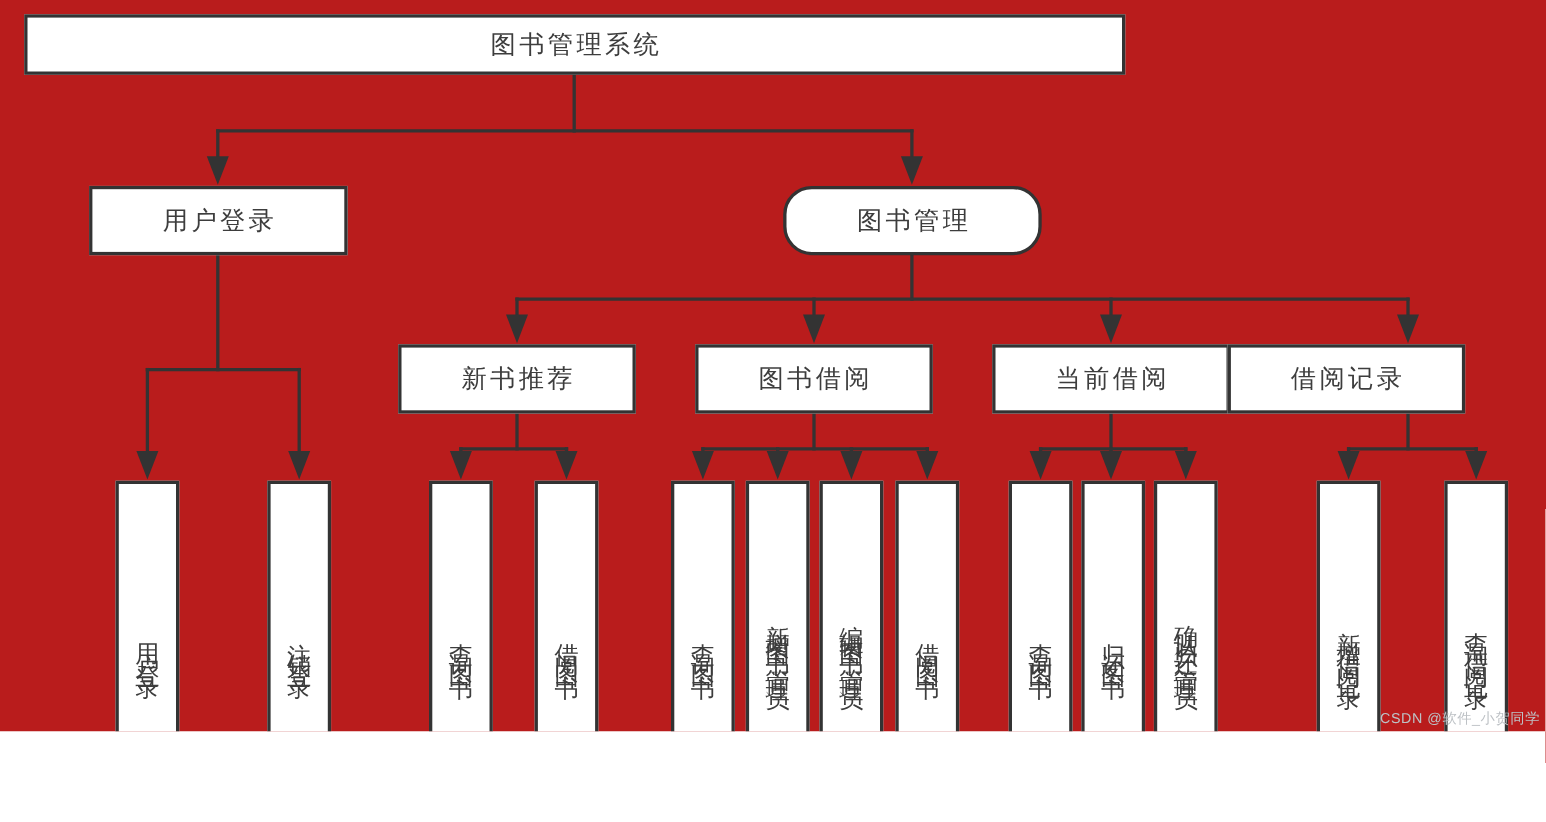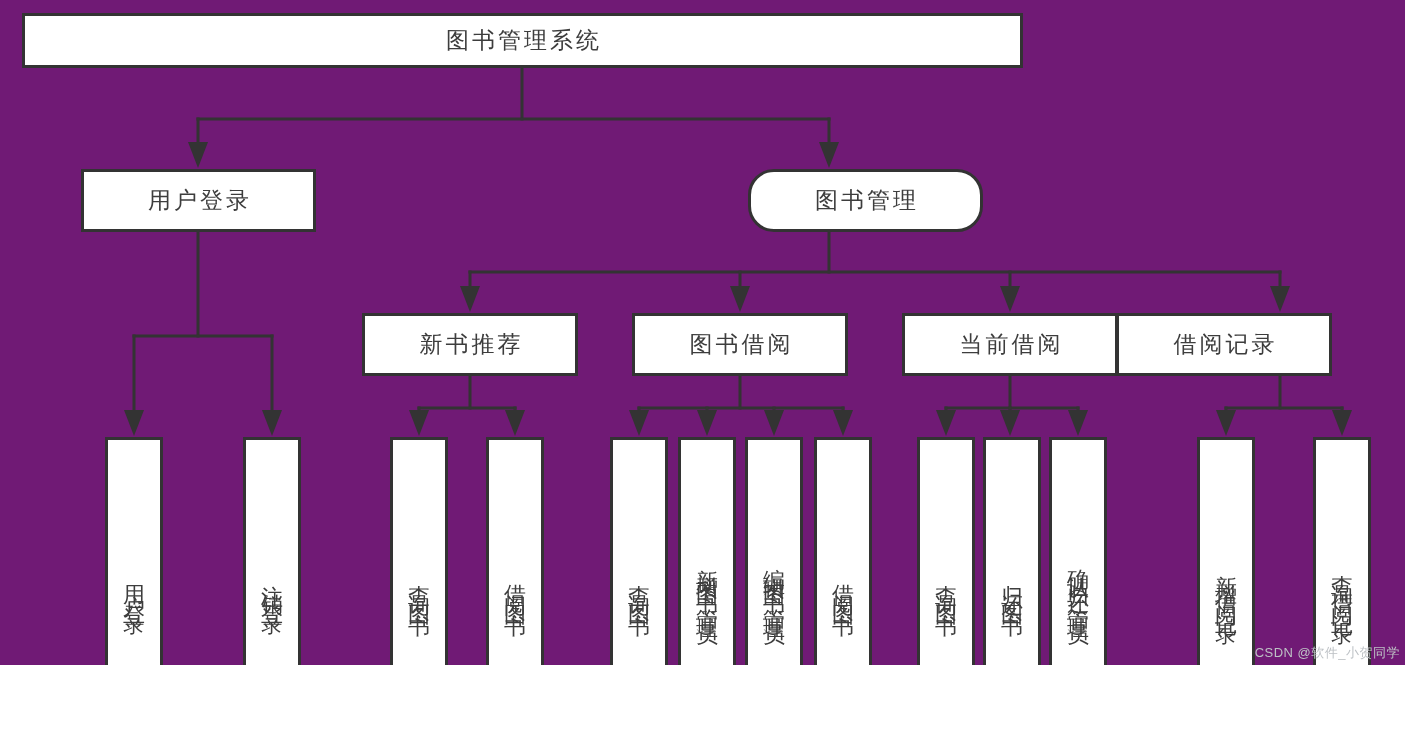--- a/index.html
+++ b/index.html
@@ -1,20 +1,20 @@
 <!DOCTYPE html>
 <html><head>
 <meta charset="utf-8">
 <style>
   html, body { margin: 0; padding: 0; background: #ffffff; }
   .canvas {
     position: relative;
     width: 1405px;
     height: 665px;
-    background: #701a75;
+    background: #b91c1c;
     font-family: "Liberation Sans", sans-serif;
     overflow: hidden;
   }
   .svg-layer {
     position: absolute;
     left: 0; top: 0;
     width: 1405px; height: 747px;
     pointer-events: none;
   }
   .svg-layer line { stroke: #333333; stroke-width: 3; stroke-linecap: square; }
@@ -136,21 +136,21 @@
     </g>
   </svg>
 
   <div class="node" style="left:22px; top:13px; width:1001px; height:55px;">
     <span class="h-label">图书管理系统</span>
   </div>
 
   <div class="node" style="left:81px; top:169px; width:235px; height:63px;">
     <span class="h-label">用户登录</span>
   </div>
-  <div class="node" style="left:748px; top:169px; width:235px; height:63px;border-radius:26px;">
+  <div class="node" style="left:712px; top:169px; width:235px; height:63px;border-radius:26px;">
     <span class="h-label">图书管理</span>
   </div>
 
   <div class="node" style="left:632px; top:313px; width:216px; height:63px;">
     <span class="h-label">图书借阅</span>
   </div>
   <div class="node" style="left:362px; top:313px; width:216px; height:63px;">
     <span class="h-label">新书推荐</span>
   </div>
   <div class="node" style="left:902px; top:313px; width:216px; height:63px;">

